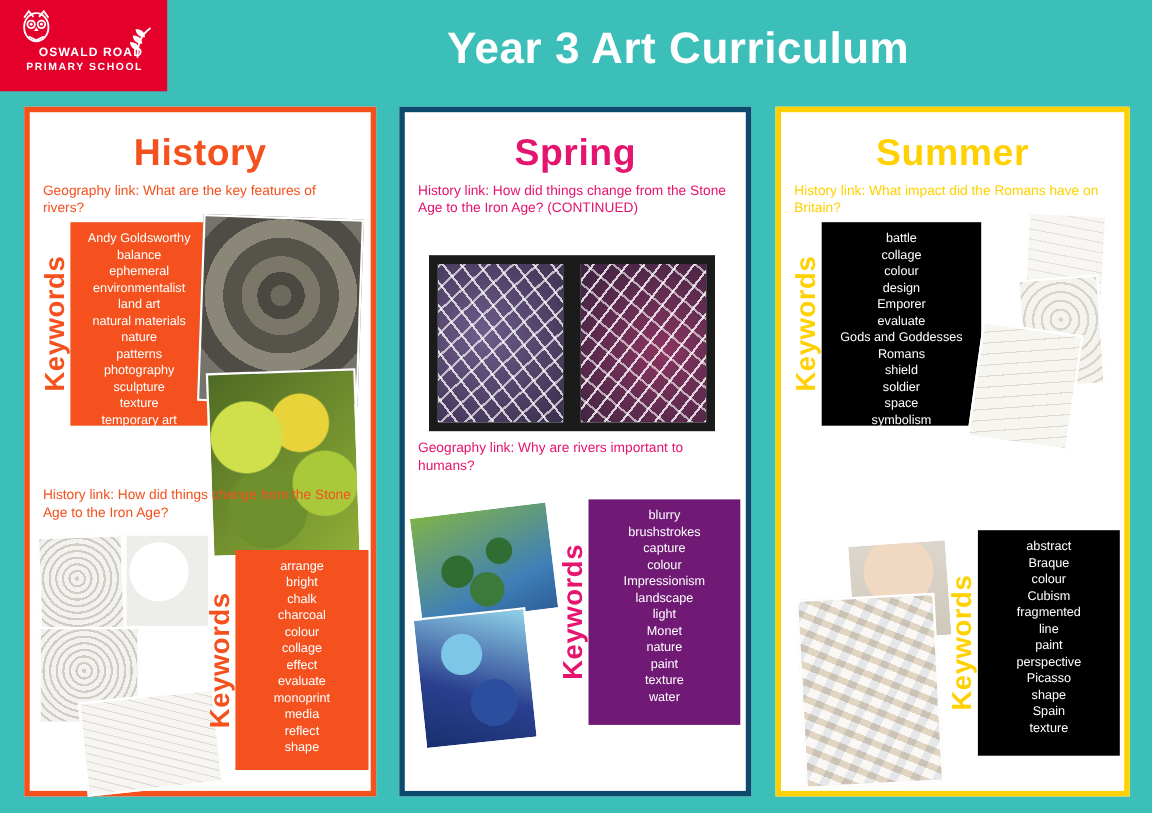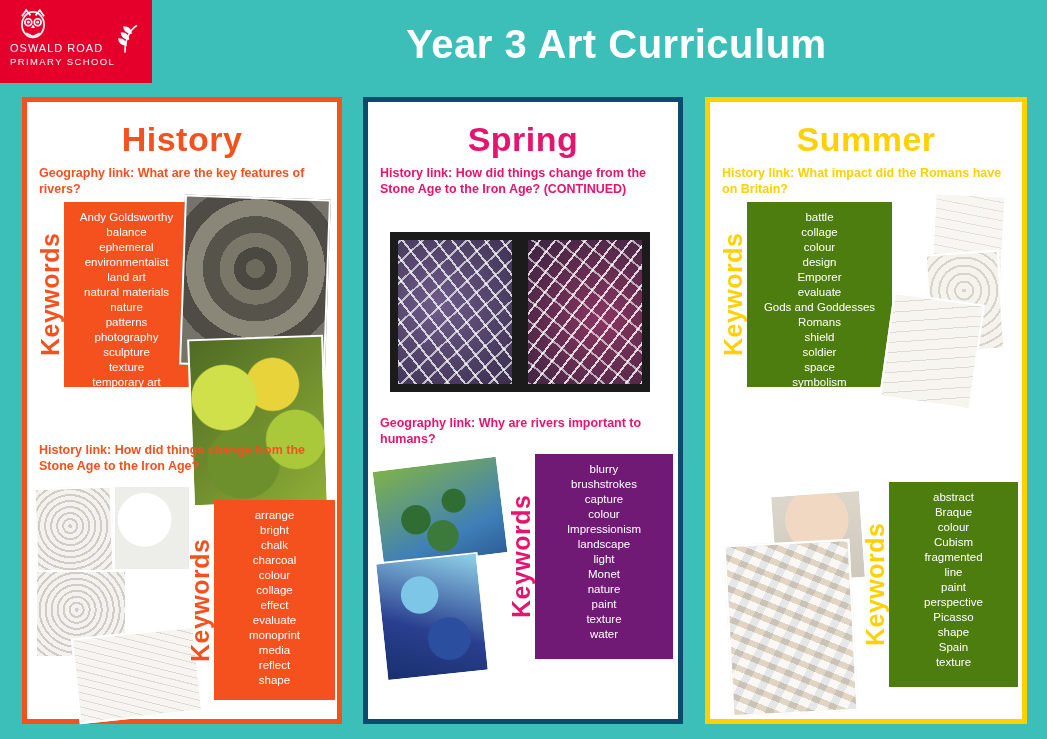--- a/index.html
+++ b/index.html
@@ -26,24 +26,24 @@
   #logo-owl {
     position: absolute;
     left: 16px; top: 6px;
     width: 34px; height: 34px;
   }
   #logo-text {
     position: absolute;
     left: 10px; top: 42px;
     width: 120px;
     font-size: 11px;
-    font-weight: normal;
+    font-weight: bold;
     letter-spacing: 1px;
     line-height: 13px;
-    text-align: left;
+    text-align: right;
   }
   #logo-text .l2 { font-size: 9.5px; letter-spacing: 1.4px; }
   #logo-leaf {
     position: absolute;
     left: 108px; top: 22px;
     width: 34px; height: 34px;
   }
 
   #page-title {
     position: absolute;
@@ -74,21 +74,21 @@
     font-weight: bold;
     margin-top: 18px;
     letter-spacing: 0.5px;
   }
   #col-autumn .season-title { color: #f4511e; }
   #col-spring .season-title { color: #e5146e; }
   #col-summer .season-title { color: #ffd100; }
 
   .link-heading {
     font-size: 12.5px;
-    font-weight: bold;
+    font-weight: normal;
     line-height: 16px;
     padding: 0 12px;
   }
   #col-autumn .link-heading { color: #f4511e; }
   #col-spring .link-heading { color: #e5146e; }
   #col-summer .link-heading { color: #ffd100; }
 
   
   .kw-wrap {
     position: absolute;
@@ -111,21 +111,21 @@
     line-height: 15px;
     text-align: center;
     padding: 8px 6px;
     flex: 1;
   }
   .c-autumn .kw-label { color: #f4511e; }
   .c-autumn .kw-box   { background: #f4511e; }
   .c-spring .kw-label { color: #e5146e; }
   .c-spring .kw-box   { background: #701a75; }
   .c-summer .kw-label { color: #ffd100; }
-  .c-summer .kw-box   { background: #4d7c0f; }
+  .c-summer .kw-box   { background: #000000; }
 
   
   .photo {
     position: absolute;
     background: #b9b7ad;
     border: 2px solid #ffffff;
     overflow: hidden;
   }
   .photo .inner { width: 100%; height: 100%; }
 
@@ -311,21 +311,21 @@
 
   <div class="link-heading" style="position:absolute; left:0; top:63px; width:310px;">History link: How did things change from the Stone Age to the Iron Age? (CONTINUED)</div>
 
   <div class="photo ph-glass-left" style="left:22px; top:130px; width:130px; height:160px;">
       <div class="inner"></div>
     </div>
   <div class="photo ph-glass-right" style="left:152px; top:130px; width:130px; height:160px;">
       <div class="inner"></div>
     </div>
 
-  <div class="link-heading" style="position:absolute; left:0; top:313px; width:310px;">Geography link: Why are rivers important to humans?</div>
+  <div class="link-heading" style="position:absolute; left:0; top:297px; width:310px;">Geography link: Why are rivers important to humans?</div>
 
   <div class="photo ph-monet-green" style="left:8px; top:360px; width:128px; height:100px; transform:rotate(-7deg);">
       <div class="inner"></div>
     </div>
   <div class="photo ph-monet-blue" style="left:12px; top:455px; width:104px; height:120px; transform:rotate(-6deg);">
       <div class="inner"></div>
     </div>
 
   <div class="kw-wrap" style="left:140px; top:352px; width:165px; height:205px;">
     <div class="kw-label">Keywords</div>

